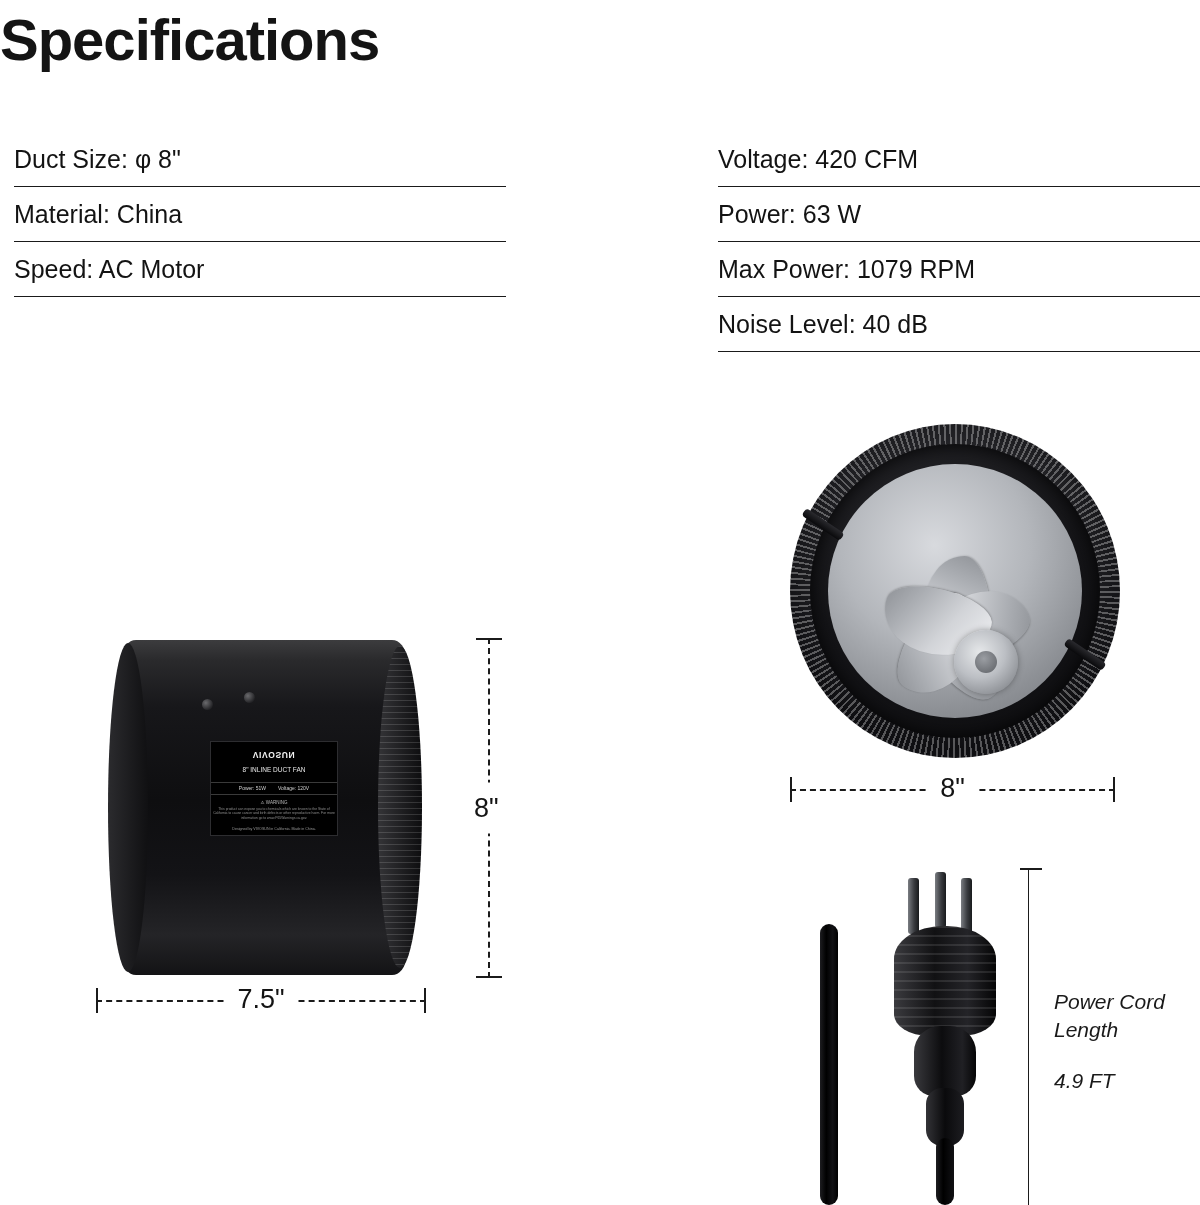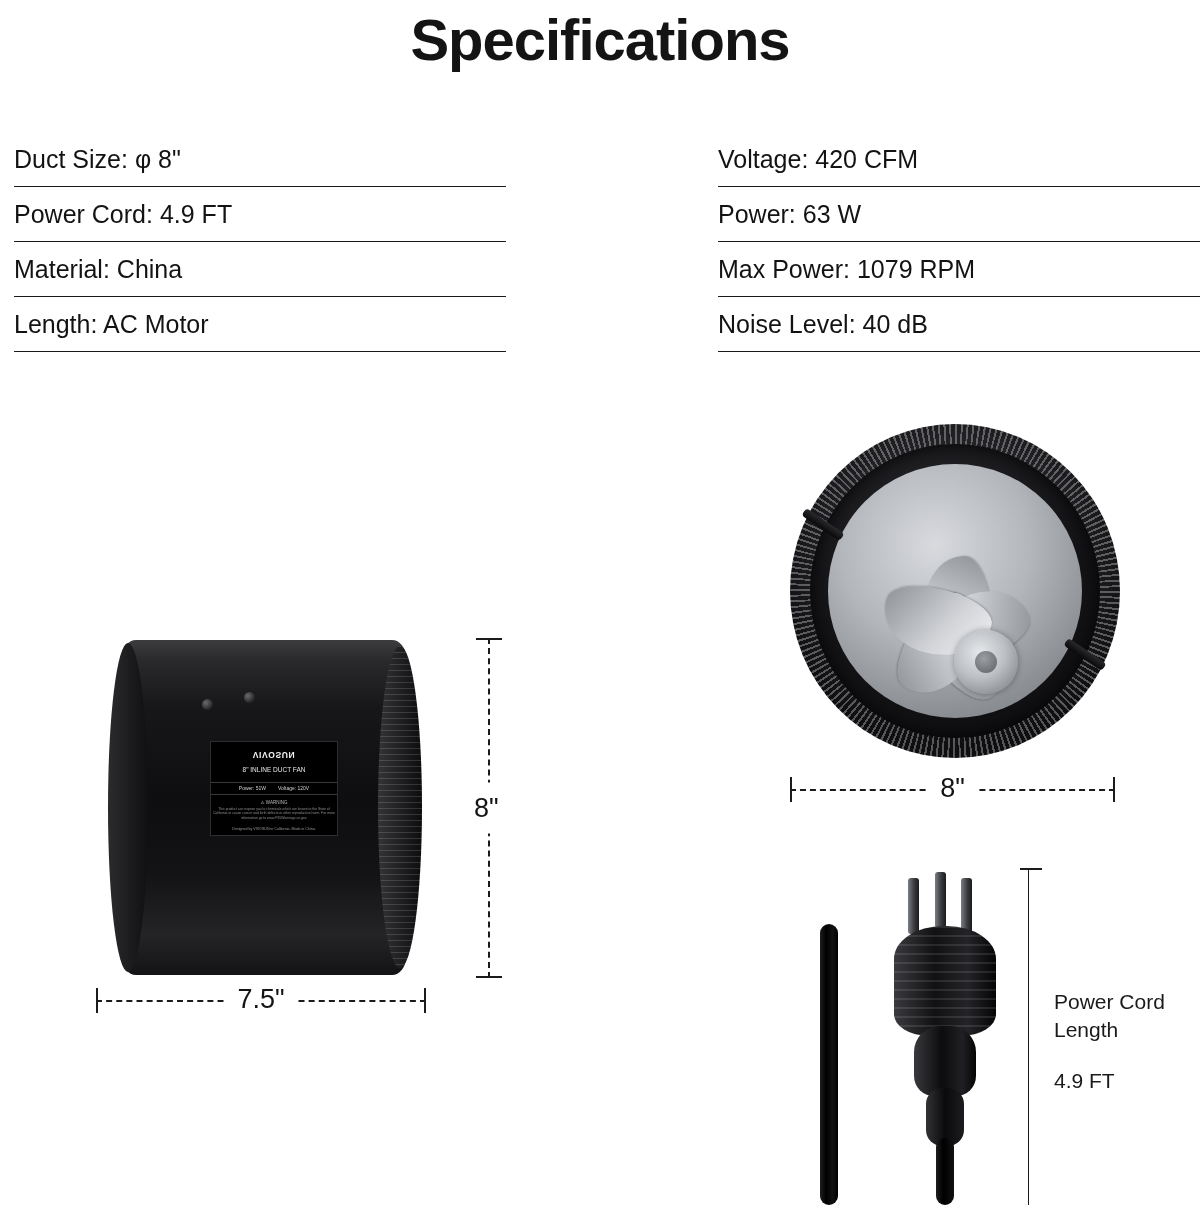--- a/index.html
+++ b/index.html
@@ -15,21 +15,21 @@
     color: #111111;
     overflow: hidden;
   }
 
   
   .title {
     position: absolute;
     top: 6px;
     left: 0;
     width: 1200px;
-    text-align: center;
+    text-align: left;
     font-size: 58px;
     font-weight: bold;
     letter-spacing: -1px;
     color: #141414;
   }
 
   
   .spec-col {
     position: absolute;
     top: 132px;
@@ -409,47 +409,44 @@
   .cord-dim .cap.t { top: 0; }
 
   .cord-label {
     position: absolute;
     left: 1054px;
     top: 988px;
     width: 140px;
     font-size: 21px;
     line-height: 1.35;
     color: #1a1a1a;
+    font-style: italic;
   }
   .cord-label .len {
     margin-top: 22px;
     font-size: 21px;
     color: #1a1a1a;
   }
 </style>
 </head>
 <body>
 
 <div class="title">Specifications</div>
 
 <div class="spec-col left">
   <div class="spec-row">
     <span class="k">Duct Size:</span>
     <span class="v">φ 8"</span>
   </div>
   <div class="spec-row">
-    <span class="k">Power Cord:</span>
-    <span class="v">4.9 FT</span>
-  </div>
-  <div class="spec-row">
     <span class="k">Material:</span>
     <span class="v">China</span>
   </div>
   <div class="spec-row">
-    <span class="k">Length:</span>
+    <span class="k">Speed:</span>
     <span class="v">AC Motor</span>
   </div>
 </div>
 
 <div class="spec-col right">
   <div class="spec-row">
     <span class="k">Voltage:</span>
     <span class="v">420 CFM</span>
   </div>
   <div class="spec-row">

